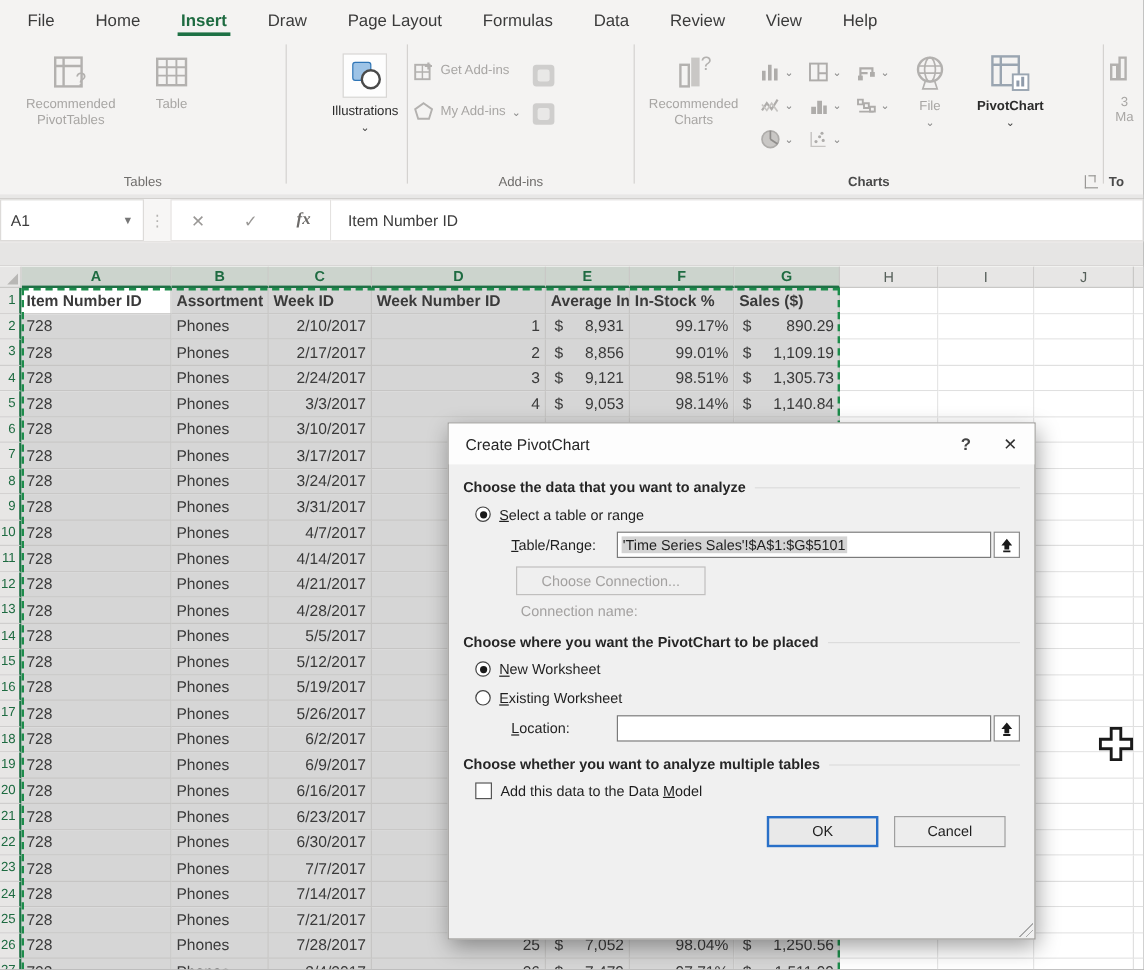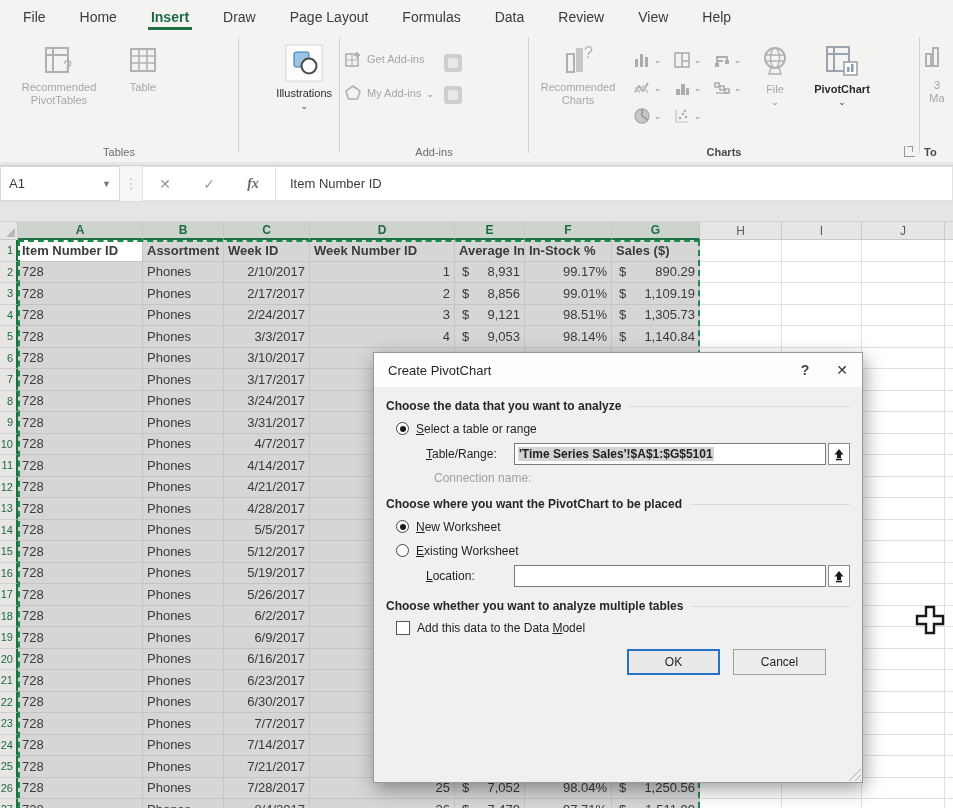--- a/index.html
+++ b/index.html
@@ -74,28 +74,28 @@
   .dlg-body{padding:4px 12px 0 12px;}
   .sect{display:flex;align-items:center;gap:8px;margin-top:8px;font-weight:bold;color:#262626;}
   .sect .rule{flex:1;height:1px;background:#dcdcdc;}
   .rrow{display:flex;align-items:center;gap:7px;margin:7px 0 0 10px;height:17px;}
   .radio{width:13px;height:13px;border-radius:50%;border:1px solid #444;background:#fff;position:relative;flex:none;}
   .radio.on::after{content:"";position:absolute;inset:2.5px;border-radius:50%;background:#1a1a1a;}
   .radio.dis{border-color:#bdbbb9;}
   .dim{color:#a3a1a0;}
   .frow{display:flex;align-items:center;margin:6px 0 0 40px;height:22px;}
   .frow .flabel{width:88px;flex:none;}
-  .field{flex:1;height:22px;background:#fff;border:1px solid #7a7a7a;display:flex;align-items:center;padding:0 3px;overflow:hidden;font-weight:bold;}
+  .field{flex:1;height:22px;background:#fff;border:1px solid #7a7a7a;display:flex;align-items:center;padding:0 3px;overflow:hidden;}
   .hl{background:#d4d4d4;padding:0 1px;}
   .picker{width:22px;height:22px;flex:none;margin-left:2px;background:#fff;border:1px solid #8a8a8a;display:flex;align-items:center;justify-content:center;}
   .btn-conn{margin:7px 0 0 44px;width:158px;height:24px;background:#efefef;border:1px solid #c0bfbe;color:#a3a1a0;display:flex;align-items:center;justify-content:center;}
   .connname{margin:6px 0 0 48px;color:#a3a1a0;}
   .cbrow{display:flex;align-items:center;gap:7px;margin:8px 0 0 10px;}
   .cbox{width:14px;height:14px;background:#fff;border:1px solid #555;flex:none;}
-  .dlg-btns{display:flex;justify-content:flex-end;gap:13px;margin:14px 24px 0 0;}
+  .dlg-btns{display:flex;justify-content:flex-end;gap:13px;margin:14px 12px 0 0;}
   .okbtn{min-width:93px;height:26px;background:#e9e9e9;border:2px solid #2970c8;display:flex;align-items:center;justify-content:center;font-size:12px;color:#1f1f1f;}
   .cancelbtn{min-width:93px;height:26px;background:#ededed;border:1px solid #9f9f9f;display:flex;align-items:center;justify-content:center;font-size:12px;color:#1f1f1f;}
   .grip{position:absolute;right:1px;bottom:1px;width:14px;height:14px;background:
     repeating-linear-gradient(135deg,transparent,transparent 3px,#aaa 3px,#aaa 4px);
     clip-path:polygon(100% 0,100% 100%,0 100%);}
   u{text-decoration:underline;}
   .cursor{position:absolute;left:915px;top:605px;pointer-events:none;}
   svg{display:block;}
 </style>
 </head>
@@ -774,20 +774,23 @@
         <span class="field">
             <span class="hl">'Time Series Sales'!$A$1:$G$5101</span>
           </span>
         <span class="picker">
             <svg width="12" height="13" viewBox="0 0 12 13">
               <path d="M6 1l4.5 5.5H8V10H4V6.5H1.5z" fill="#1a1a1a"></path>
               <path d="M3 11.5h6" stroke="#1a1a1a" stroke-width="1.6"></path>
             </svg>
           </span>
       </div>
+      <div class="btn-conn">
+          <span>Choose Connection...</span>
+        </div>
       <div class="connname">Connection name:</div>
       <div class="sect" style="margin-top:12px;">
           <span>Choose where you want the PivotChart to be placed</span>
           <span class="rule"></span>
         </div>
       <div class="rrow">
         <span class="radio on"></span>
         <span><u>N</u>ew Worksheet</span>
       </div>
       <div class="rrow">

